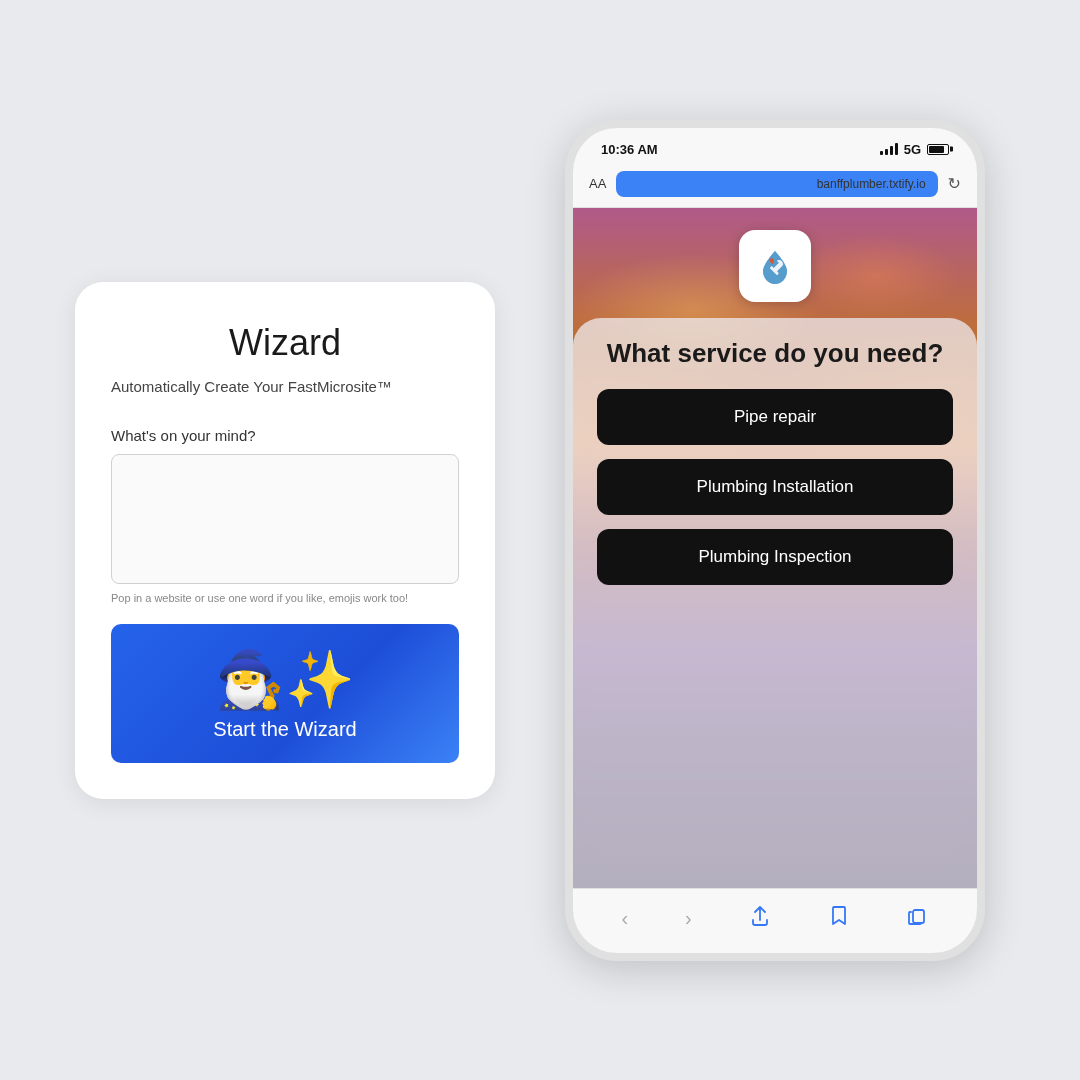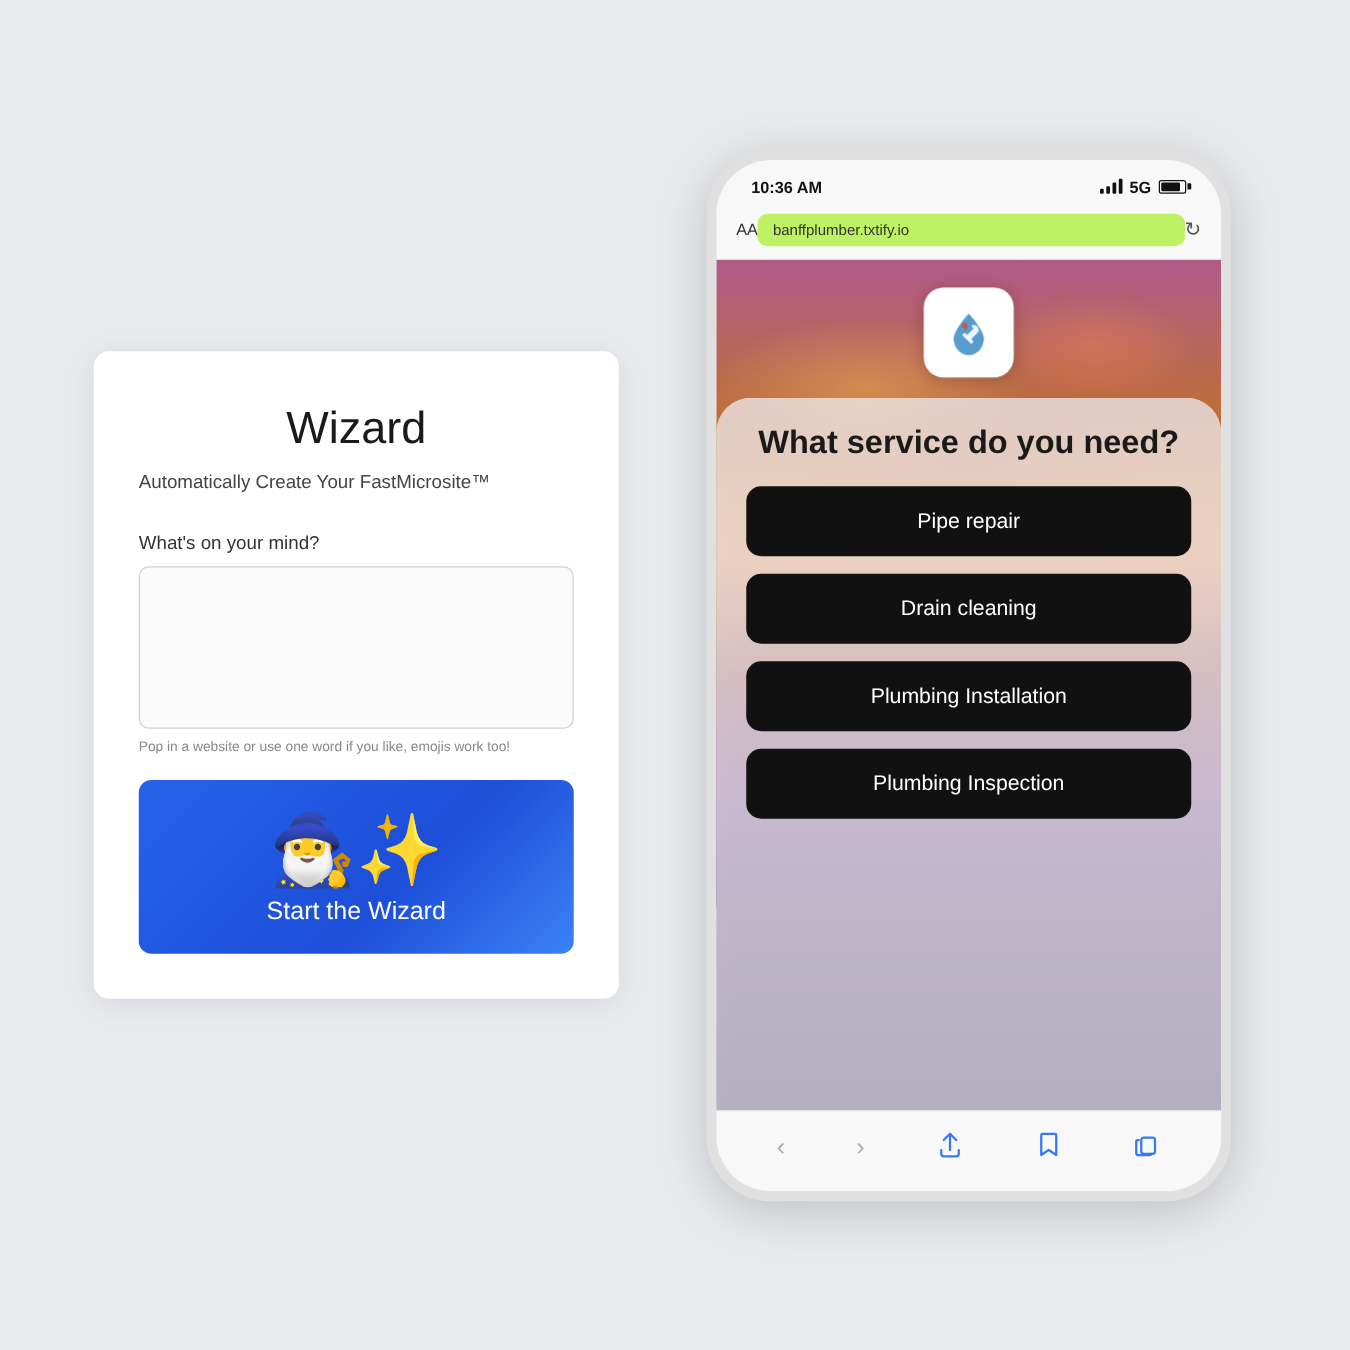--- a/index.html
+++ b/index.html
@@ -20,21 +20,21 @@
       height: 1080px;
       display: flex;
       align-items: center;
       justify-content: space-around;
       padding: 60px 50px;
     }
 
     
     .wizard-card {
       background: #ffffff;
-      border-radius: 12px;
+      border-radius: 28px;
       padding: 40px 36px 36px;
       width: 420px;
       box-shadow: 0 4px 24px rgba(0,0,0,0.08);
     }
 
     .wizard-title {
       font-size: 36px;
       font-weight: 300;
       text-align: center;
       color: #1a1a1a;
@@ -180,37 +180,38 @@
       background: #111;
       border-radius: 1px;
     }
 
     
     .phone-browser-bar {
       background: #f8f8f8;
       padding: 6px 16px 10px;
       display: flex;
       align-items: center;
+      gap: 10px;
       border-bottom: 1px solid #e0e0e0;
     }
 
     .browser-aa {
       font-size: 13px;
       font-weight: 500;
       color: #333;
     }
 
     .browser-url-bar {
       flex: 1;
-      background: #bef264;
+      background: #3b82f6;
       border-radius: 8px;
       padding: 6px 12px;
       font-size: 12px;
       color: #333;
-      text-align: left;
+      text-align: right;
     }
 
     .browser-refresh {
       font-size: 16px;
       color: #555;
     }
 
     
     .phone-screen {
       flex: 1;
@@ -390,23 +391,20 @@
               </defs>
             </svg>
           </div>
         </div>
 
         <div class="phone-content-card">
           <h2 class="service-question">What service do you need?</h2>
 
           <button class="service-btn">
             <span>Pipe repair</span>
-          </button>
-          <button class="service-btn">
-            <span>Drain cleaning</span>
           </button>
           <button class="service-btn">
             <span>Plumbing Installation</span>
           </button>
           <button class="service-btn">
             <span>Plumbing Inspection</span>
           </button>
         </div>
       </div>
 

